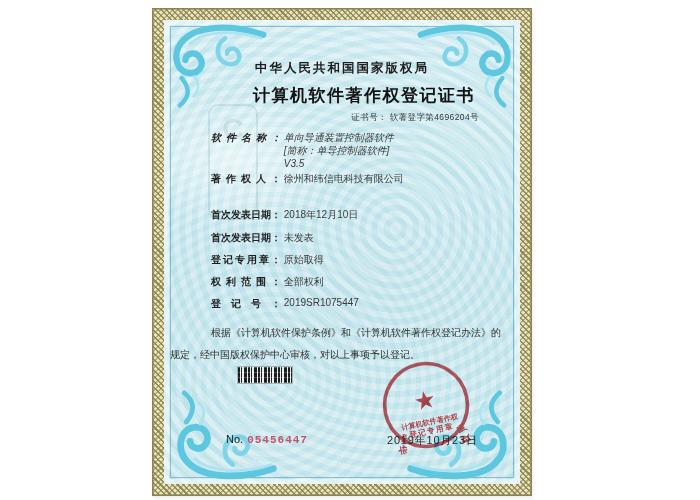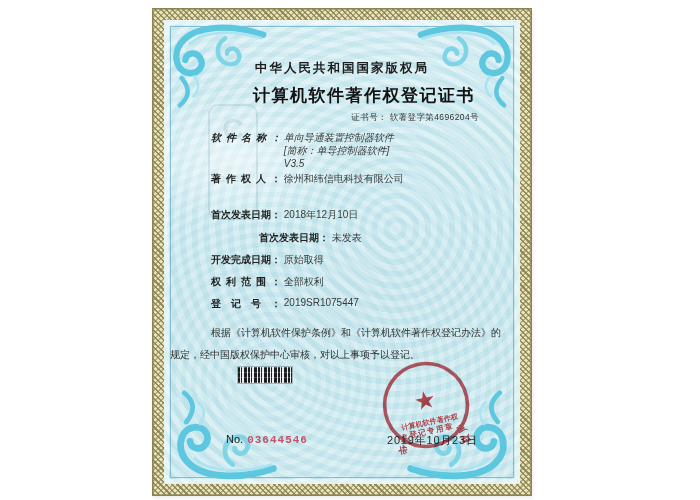--- a/index.html
+++ b/index.html
@@ -63,21 +63,21 @@
 
   
   .row{position:absolute;left:58px;z-index:2;font-size:10px;color:#2f2f2f;white-space:nowrap;}
   .row .lab{
     display:inline-block;width:70px;vertical-align:top;
     text-align:justify;text-align-last:justify;
     font-weight:600;color:#1f1f1f;
   }
   .row .val{display:inline-block;vertical-align:top;color:#3a3a3a;}
   .row .val div{line-height:13px;}
-  .r0{top:122px;font-style:italic;} .r1{top:163px;} .r2{top:199px;} .r3{top:222px;padding-left:48px;}
+  .r0{top:122px;font-style:italic;} .r1{top:163px;} .r2{top:199px;} .r3{top:222px;}
   .r4{top:244px;} .r5{top:266px;} .r6{top:288px;}
 
   
   .statement{position:absolute;left:17px;top:313px;z-index:2;font-size:10px;color:#2e2e2e;line-height:22px;}
   .statement div{white-space:nowrap;}
   .statement .l1{margin-left:41px;}
 
   
   .barcode{
     position:absolute;left:85px;top:358px;width:54px;height:16px;z-index:2;
@@ -181,41 +181,41 @@
     </div>
     <div class="row r2">
       <span class="lab">首次发表日期：</span>
       <span class="val">2018年12月10日</span>
     </div>
     <div class="row r3">
       <span class="lab">首次发表日期：</span>
       <span class="val">未发表</span>
     </div>
     <div class="row r4">
-      <span class="lab">开发完成日期：</span>
+      <span class="lab">登记专用章：</span>
       <span class="val">原始取得</span>
     </div>
     <div class="row r5">
       <span class="lab">权利范围：</span>
       <span class="val">全部权利</span>
     </div>
     <div class="row r6">
       <span class="lab">登记号：</span>
       <span class="val">2019SR1075447</span>
     </div>
 
     <div class="statement">
       <div class="l1">根据《计算机软件保护条例》和《计算机软件著作权登记办法》的</div>
       <div class="l2">规定，经中国版权保护中心审核，对以上事项予以登记。</div>
     </div>
 
     <div class="barcode"></div>
 
     <div class="serial">
-      <span>No.</span><span class="num">03644546</span>
+      <span>No.</span><span class="num">05456447</span>
     </div>
     <div class="issue-date">2019年10月23日</div>
 
     <div class="seal">
       <svg viewBox="0 0 100 100">
         <circle cx="50" cy="50" r="46" fill="none" stroke="#c83a42" stroke-width="4" opacity="0.9"></circle>
         <path id="sealArc" d="M 18 73 A 39 39 0 1 0 82 73" fill="none"></path>
         <text font-size="10.5" fill="#c83a42" letter-spacing="3.2" font-weight="bold">
           <textPath href="#sealArc" startOffset="3">中华人民共和国国家版权局</textPath>
         </text>

